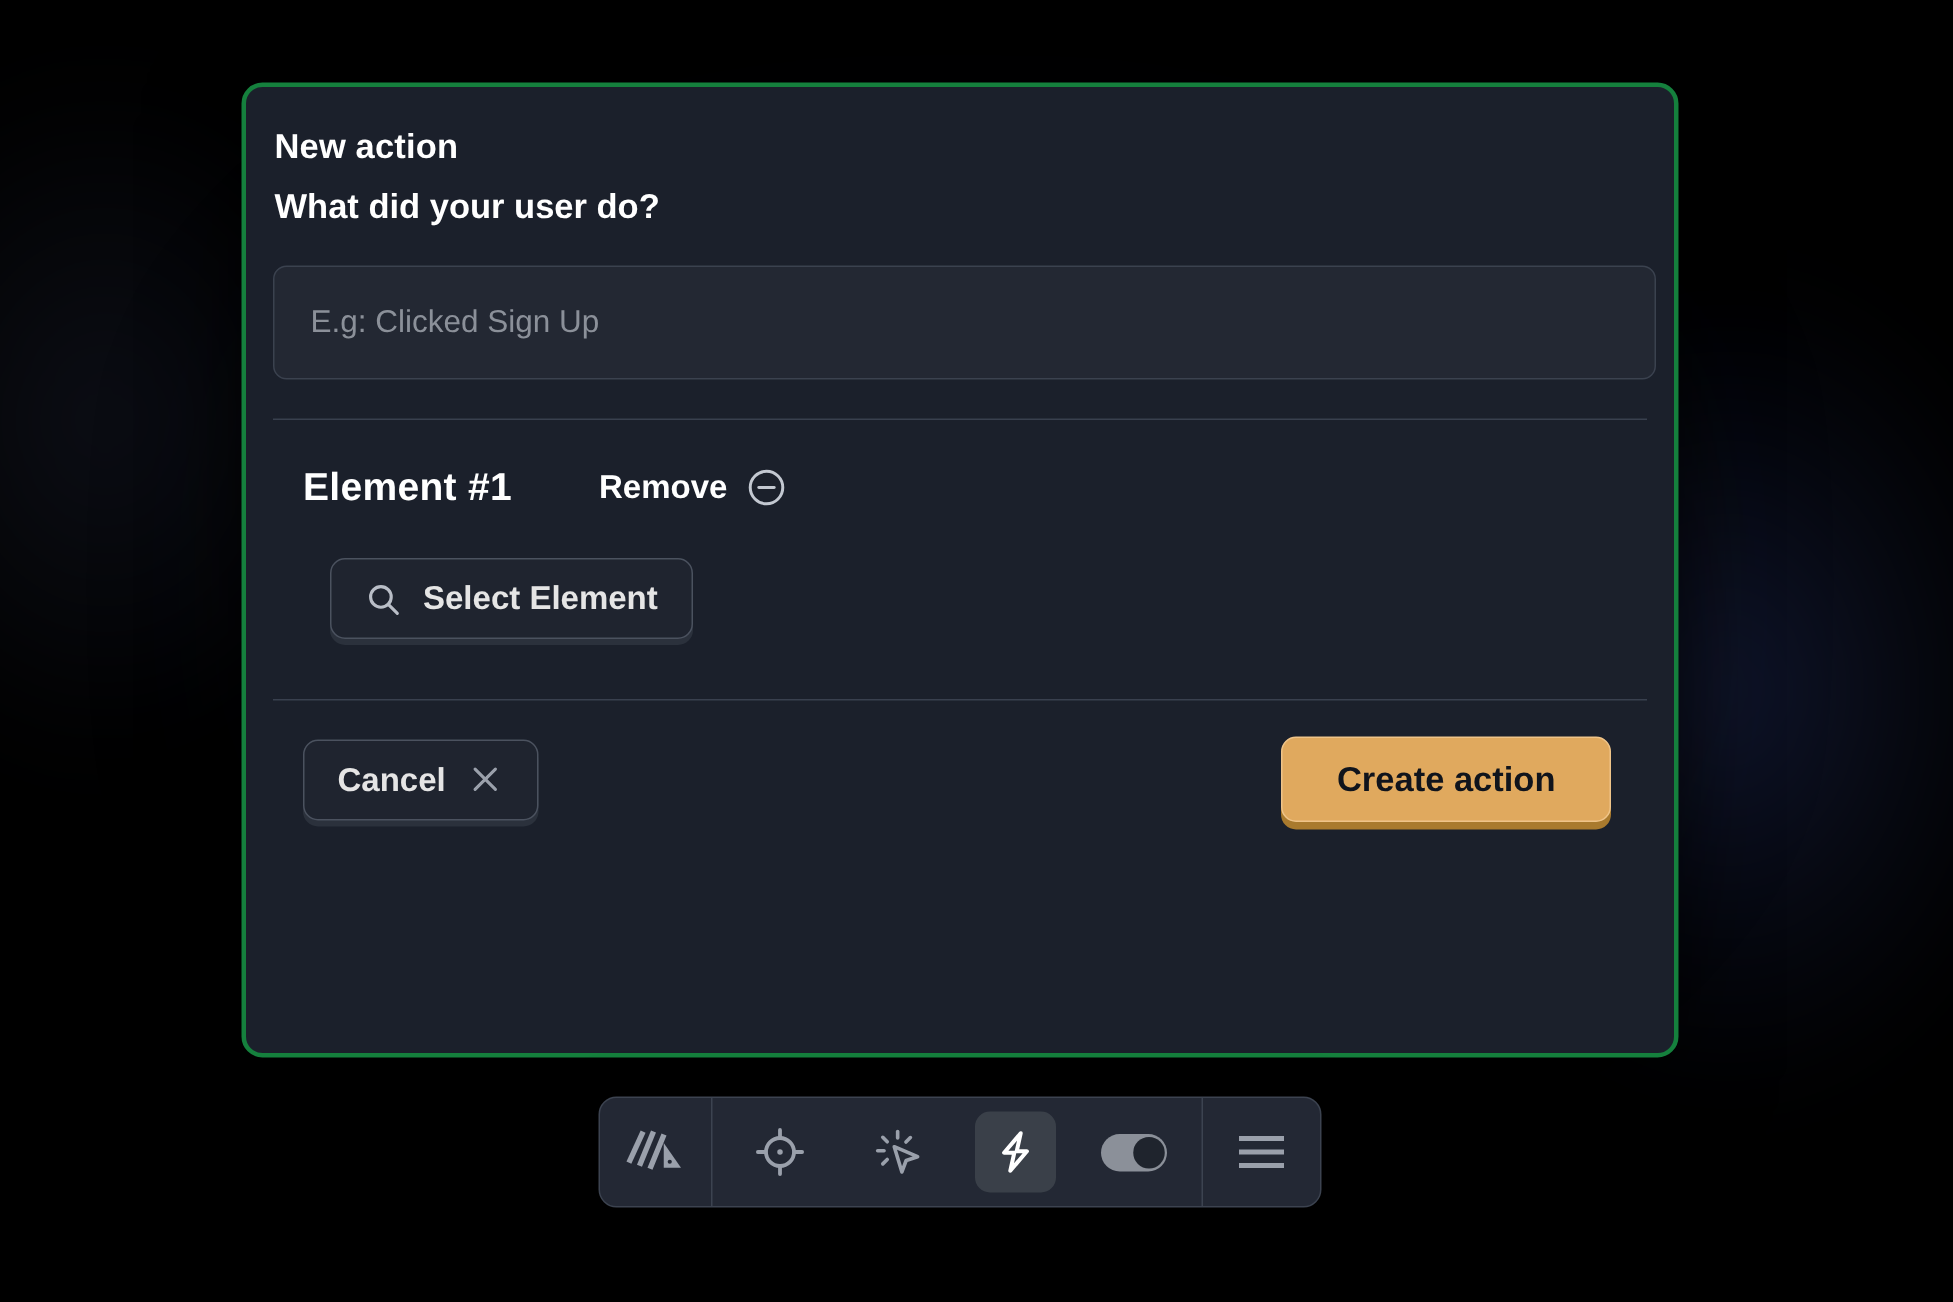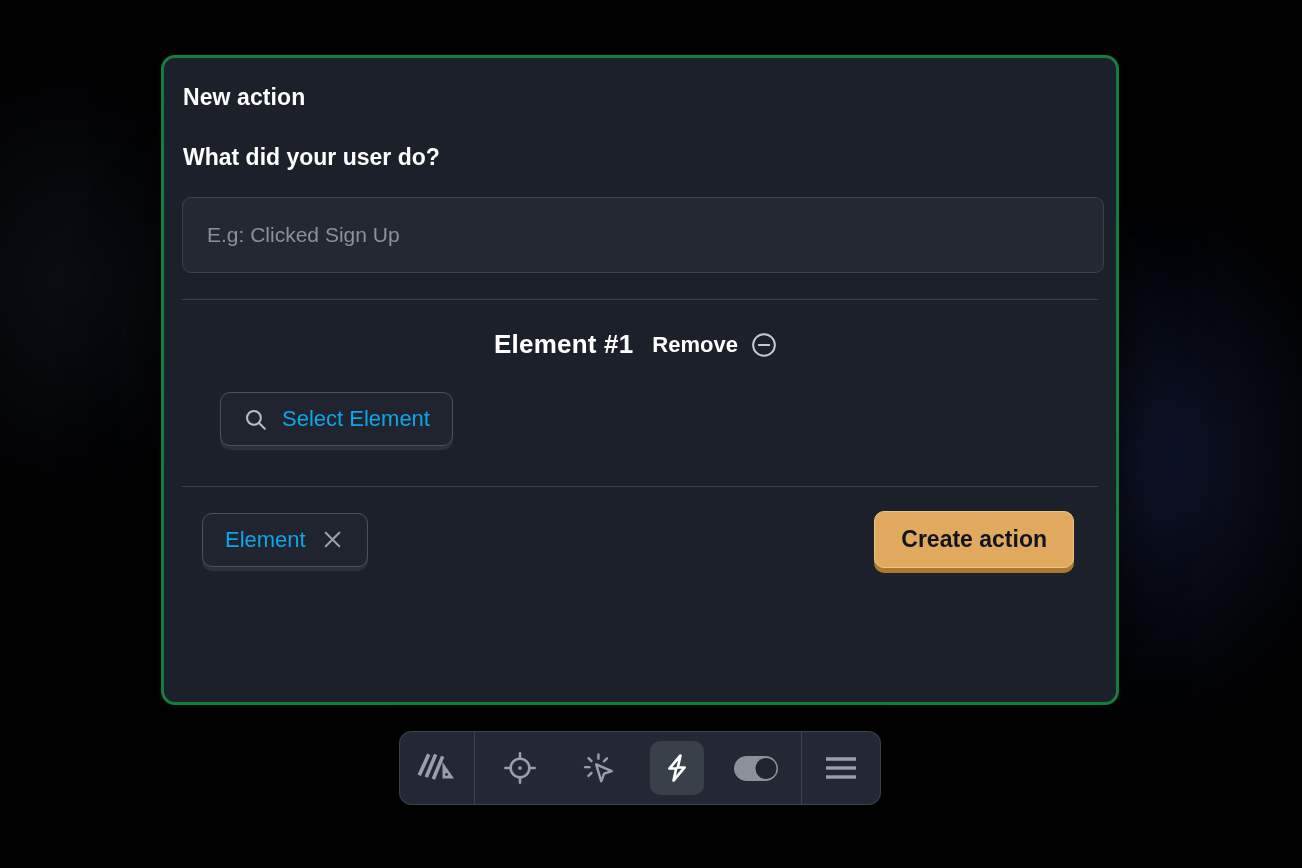--- a/index.html
+++ b/index.html
@@ -77,21 +77,21 @@
     font-weight: bold;
     letter-spacing: 0.1px;
     margin: 0 0 0 1px;
     line-height: 1.2;
   }
 
   .dialog-question {
     color: #ffffff;
     font-size: 23px;
     font-weight: bold;
-    margin: 32px 0 0 1px;
+    margin: 12px 0 0 1px;
     line-height: 1.2;
   }
 
   .action-input {
     display: block;
     box-sizing: border-box;
     margin-top: 26px;
     width: 922px;
     height: 76px;
     background: #232833;
@@ -114,23 +114,24 @@
     margin: 26px 0 0 0;
   }
 
   
   .element-section {
     padding: 0 10px;
   }
   .element-header {
     display: flex;
     align-items: center;
-    justify-content: center;
+    justify-content: flex-start;
     margin-top: 29px;
     padding: 0 18px 0 10px;
+    gap: 39px;
   }
   .element-title {
     color: #ffffff;
     font-size: 26px;
     font-weight: bold;
     letter-spacing: 0.2px;
   }
   .remove-button {
     display: flex;
     align-items: center;
@@ -160,23 +161,23 @@
     gap: 14px;
     background: #1f242f;
     border: 1px solid #4b525f;
     border-radius: 10px;
     padding: 13px 22px;
     cursor: pointer;
     box-shadow: 0 4px 0 0 #2b313c;
     font-family: "Liberation Sans", sans-serif;
   }
   .btn3d .btn-label {
-    color: #0ea5e9;
+    color: #e5e5e5;
     font-size: 22px;
-    font-weight: normal;
+    font-weight: bold;
     white-space: nowrap;
   }
 
   #select-element-button {
     margin: 32px 0 0 28px;
   }
   #add-element-button {
     margin: 47px 0 0 28px;
   }
 
@@ -199,21 +200,21 @@
   #cancel-button { margin-left: 0; }
 
   #create-action-button {
     position: relative;
     display: inline-flex;
     align-items: center;
     justify-content: center;
     background: #e0a95e;
     border: 1px solid #efc489;
     border-radius: 10px;
-    padding: 14px 26px;
+    padding: 14px 36px;
     cursor: pointer;
     box-shadow: 0 5px 0 0 #a97a2e;
     font-family: "Liberation Sans", sans-serif;
   }
   #create-action-button .btn-label-dark {
     color: #10141c;
     font-size: 23px;
     font-weight: bold;
     white-space: nowrap;
   }
@@ -321,21 +322,21 @@
       </div>
 
 
     </div>
 
     <div class="footer-divider"></div>
 
     <div class="dialog-footer">
 
       <div class="btn3d" id="cancel-button">
-        <span class="btn-label">Element</span>
+        <span class="btn-label">Cancel</span>
         <span>
           <svg class="icon-x" viewBox="0 0 24 24" fill="none" stroke="#9aa0ab" stroke-width="2" stroke-linecap="round">
             <line x1="5.5" y1="5.5" x2="18.5" y2="18.5"></line>
             <line x1="18.5" y1="5.5" x2="5.5" y2="18.5"></line>
           </svg>
         </span>
       </div>
 
       <div id="create-action-button">
         <span class="btn-label-dark">Create action</span>

